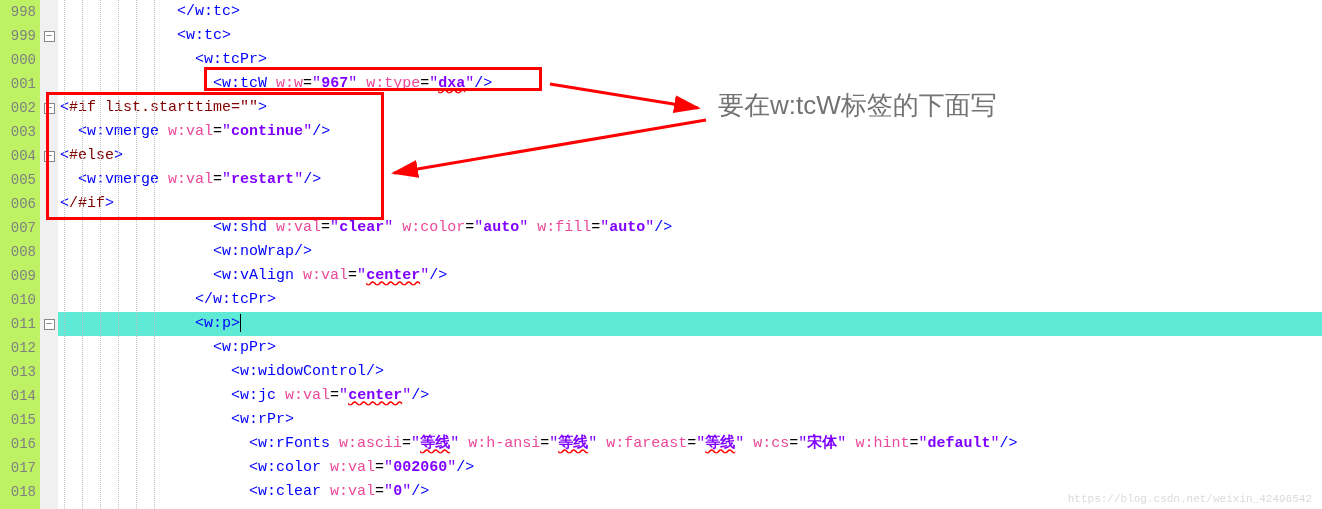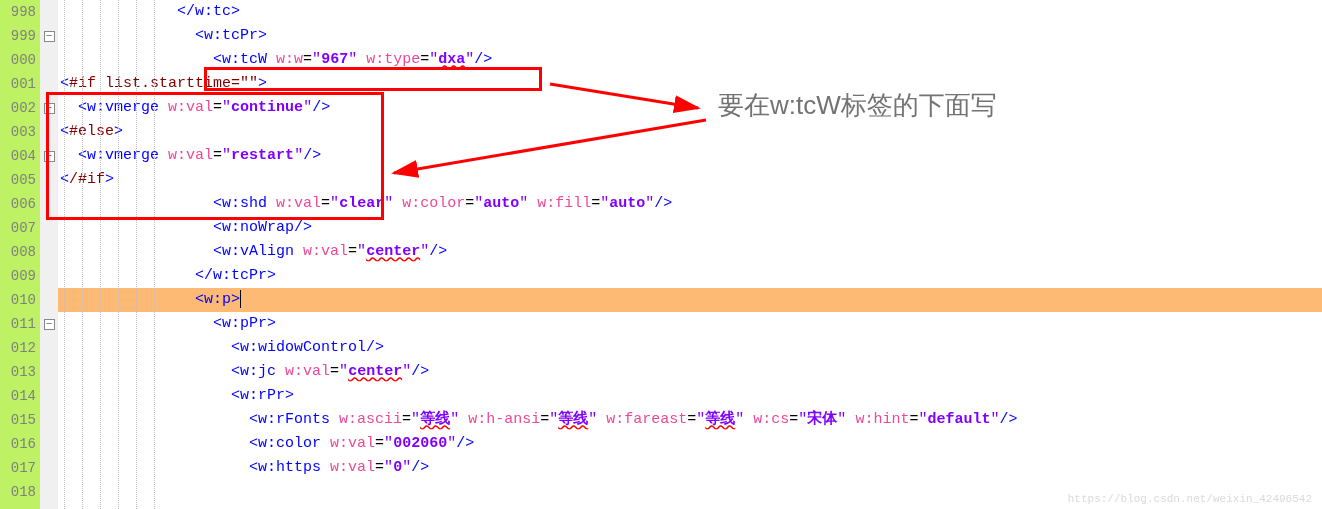--- a/index.html
+++ b/index.html
@@ -39,21 +39,21 @@
     border: 1px solid #888;
     line-height: 9px;
     font-size: 11px;
     background: #fff;
     color: #666;
     text-align: center;
     vertical-align: middle;
   }
   .code { flex: 1; position: relative; border-radius: 29px; }
   .line { height: 24px; line-height: 24px; white-space: pre; padding-left: 2px; }
-  .line.hl { background: #fdba74; }
+  .line.hl { background: #5eead4; }
   .structline {
     position: absolute;
     top: 0; bottom: 0;
     border-left: 1px dotted #c0c0c0;
   }
   .t-br   { color: #0000ff; } 
   .t-tag  { color: #0000ff; } 
   .t-attr { color: #ec4899; } 
   .t-eq   { color: #000; }
   .t-str  { color: #8000ff; font-weight: bold; } 
@@ -152,20 +152,21 @@
 
     <div class="structline" style="left:6px"></div>
     <div class="structline" style="left:24px"></div>
     <div class="structline" style="left:42px"></div>
     <div class="structline" style="left:60px"></div>
     <div class="structline" style="left:78px"></div>
     <div class="structline" style="left:96px"></div>
 
     <div class="line"><span>             </span><span class="t-br">&lt;</span><span class="t-tag">/w:tc</span><span class="t-br">&gt;</span></div>
 
+    <div class="line"><span>             </span><span class="t-br">&lt;</span><span class="t-tag">w:tc</span><span class="t-br">&gt;</span></div>
 
     <div class="line"><span>               </span><span class="t-br">&lt;</span><span class="t-tag">w:tcPr</span><span class="t-br">&gt;</span></div>
 
     <div class="line"><span>                 </span><span class="t-br">&lt;</span><span class="t-tag">w:tcW</span> <span class="t-attr">w:w</span><span class="t-eq">=</span><span class="t-q">"</span><span class="t-str">967</span><span class="t-q">"</span> <span class="t-attr">w:type</span><span class="t-eq">=</span><span class="t-q">"</span><span class="t-str underline">dxa</span><span class="t-q">"</span><span class="t-br">/&gt;</span></div>
 
     <div class="line"><span class="t-br">&lt;</span><span class="t-ftl">#if list.starttime=""</span><span class="t-br">&gt;</span></div>
 
     <div class="line">  <span class="t-br">&lt;</span><span class="t-tag">w:vmerge</span> <span class="t-attr">w:val</span><span class="t-eq">=</span><span class="t-q">"</span><span class="t-str">continue</span><span class="t-q">"</span><span class="t-br">/&gt;</span></div>
 
     <div class="line"><span class="t-br">&lt;</span><span class="t-ftl">#else</span><span class="t-br">&gt;</span></div>
@@ -189,21 +190,21 @@
     <div class="line"><span>                   </span><span class="t-br">&lt;</span><span class="t-tag">w:widowControl</span><span class="t-br">/&gt;</span></div>
 
     <div class="line"><span>                   </span><span class="t-br">&lt;</span><span class="t-tag">w:jc</span> <span class="t-attr">w:val</span><span class="t-eq">=</span><span class="t-q">"</span><span class="t-str underline">center</span><span class="t-q">"</span><span class="t-br">/&gt;</span></div>
 
     <div class="line"><span>                   </span><span class="t-br">&lt;</span><span class="t-tag">w:rPr</span><span class="t-br">&gt;</span></div>
 
     <div class="line"><span>                     </span><span class="t-br">&lt;</span><span class="t-tag">w:rFonts</span> <span class="t-attr">w:ascii</span><span class="t-eq">=</span><span class="t-q">"</span><span class="t-str underline">等线</span><span class="t-q">"</span> <span class="t-attr">w:h-ansi</span><span class="t-eq">=</span><span class="t-q">"</span><span class="t-str underline">等线</span><span class="t-q">"</span> <span class="t-attr">w:fareast</span><span class="t-eq">=</span><span class="t-q">"</span><span class="t-str underline">等线</span><span class="t-q">"</span> <span class="t-attr">w:cs</span><span class="t-eq">=</span><span class="t-q">"</span><span class="t-str">宋体</span><span class="t-q">"</span> <span class="t-attr">w:hint</span><span class="t-eq">=</span><span class="t-q">"</span><span class="t-str">default</span><span class="t-q">"</span><span class="t-br">/&gt;</span></div>
 
     <div class="line"><span>                     </span><span class="t-br">&lt;</span><span class="t-tag">w:color</span> <span class="t-attr">w:val</span><span class="t-eq">=</span><span class="t-q">"</span><span class="t-str">002060</span><span class="t-q">"</span><span class="t-br">/&gt;</span></div>
 
-    <div class="line"><span>                     </span><span class="t-br">&lt;</span><span class="t-tag">w:https</span> <span class="t-attr">w:val</span><span class="t-eq">=</span><span class="t-q">"</span><span class="t-str">0</span><span class="t-q">"</span><span class="t-br">/&gt;</span></div>
+    <div class="line"><span>                     </span><span class="t-br">&lt;</span><span class="t-tag">w:clear</span> <span class="t-attr">w:val</span><span class="t-eq">=</span><span class="t-q">"</span><span class="t-str">0</span><span class="t-q">"</span><span class="t-br">/&gt;</span></div>
 
   </div>
 </div>
 
 <div class="redbox" style="left:204px; top:67px; width:338px; height:24px;"></div>
 <div class="redbox" style="left:46px; top:92px; width:338px; height:128px;"></div>
 
 <svg class="arrow" style="left:548px; top:70px; width:160px; height:50px;">
   <defs>
       <marker id="ah1" markerWidth="10" markerHeight="10" refX="8" refY="3" orient="auto">

